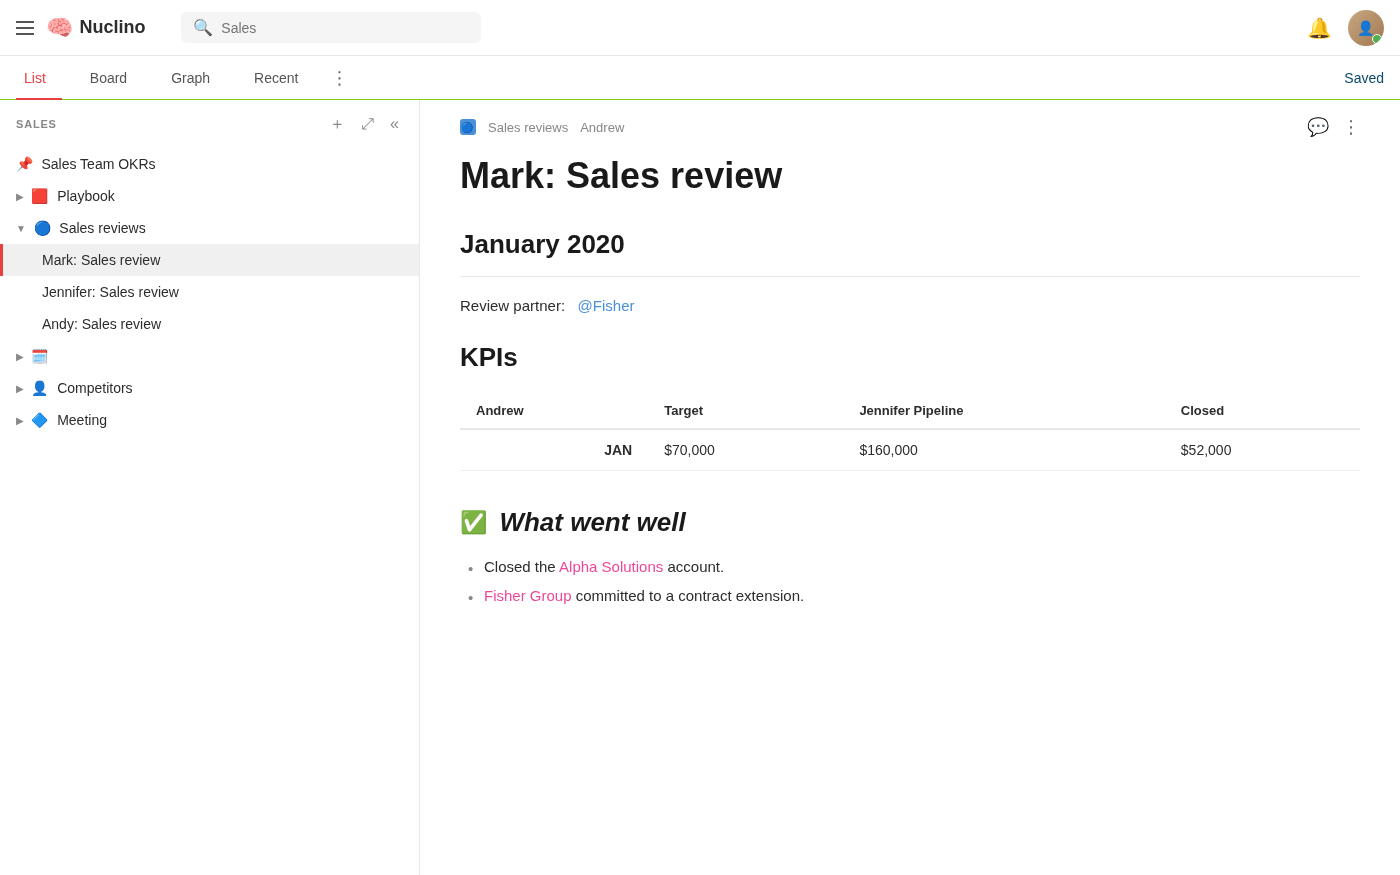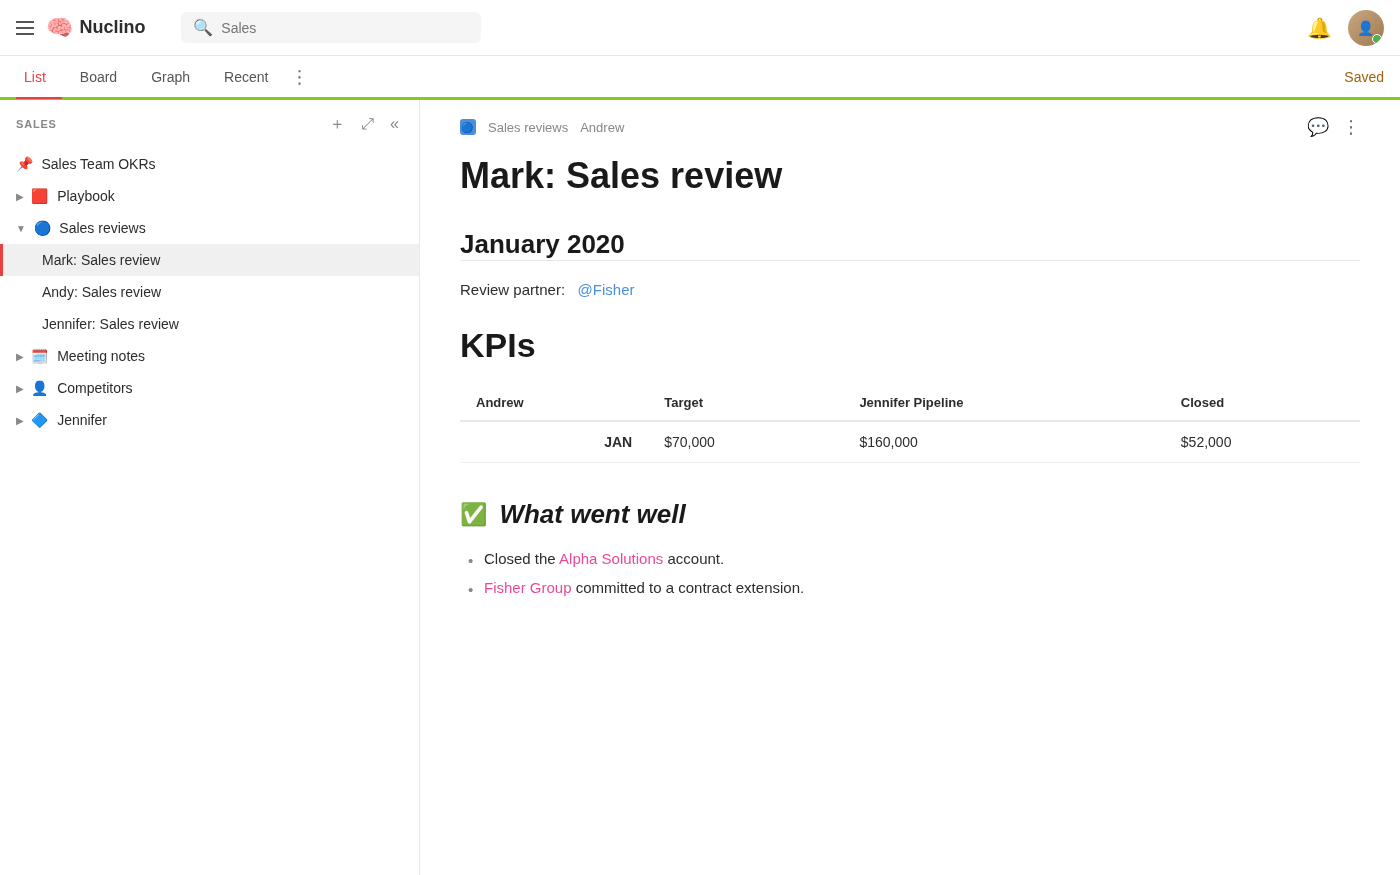--- a/index.html
+++ b/index.html
@@ -23,37 +23,37 @@
     }
     .search-bar input { border: none; background: transparent; outline: none; font-size: 14px; color: #999; width: 100%; }
     .topbar-right { margin-left: auto; display: flex; align-items: center; gap: 16px; }
     .bell-icon { font-size: 20px; color: #666; cursor: pointer; }
     .avatar { width: 36px; height: 36px; border-radius: 50%; background: #d4c4a8; overflow: hidden; position: relative; }
     .avatar::after { content: ''; position: absolute; bottom: 2px; right: 2px; width: 8px; height: 8px; background: #4caf50; border-radius: 50%; border: 1.5px solid #fff; }
     .avatar-img { width: 100%; height: 100%; object-fit: cover; background: linear-gradient(135deg, #c8a882, #a07850); display: flex; align-items: center; justify-content: center; font-size: 14px; }
 
     
     .nav-tabs {
-      display: flex; align-items: center; gap: 2px;
-      padding: 0 16px; border-bottom: 3px solid #84cc16;
+      display: flex; align-items: center; gap: 12px;
+      padding: 0 16px; border-bottom: 1px solid #84cc16;
       height: 44px;
     }
     .nav-tab {
       padding: 0 16px; height: 44px; display: flex; align-items: center;
       font-size: 14px; color: #555; cursor: pointer; position: relative;
       font-weight: 400;
     }
     .nav-tab.active { color: #e84040; font-weight: 500; }
     .nav-tab.active::after {
       content: ''; position: absolute; bottom: 0; left: 0; right: 0;
       height: 2px; background: #e84040;
     }
     .nav-tab:first-child { padding-left: 8px; }
     .nav-more { margin-left: 4px; font-size: 18px; color: #666; cursor: pointer; }
-    .nav-saved { margin-left: auto; font-size: 14px; color: #a16207; }
+    .nav-saved { margin-left: auto; font-size: 14px; color: #0c4a6e; }
 
     
     .layout { display: flex; height: calc(875px - 100px); }
 
     
     .sidebar { width: 420px; border-right: 1px solid #e8e8e8; display: flex; flex-direction: column; }
     .sidebar-header {
       display: flex; align-items: center; justify-content: space-between;
       padding: 12px 16px; height: 48px;
     }
@@ -79,27 +79,27 @@
     .doc-header {
       display: flex; align-items: center; padding: 16px 40px 0;
       gap: 12px; color: #888; font-size: 13px;
     }
     .breadcrumb-icon { width: 16px; height: 16px; background: #4a90d9; border-radius: 3px; display: inline-flex; align-items: center; justify-content: center; color: #fff; font-size: 10px; }
     .doc-actions { margin-left: auto; display: flex; gap: 12px; align-items: center; }
     .doc-action-btn { color: #666; cursor: pointer; font-size: 18px; }
 
     .doc-body { padding: 16px 40px 40px; }
     .doc-title { font-size: 36px; font-weight: 600; color: #1a1a1a; margin-bottom: 32px; line-height: 1.2; }
-    .doc-section-title { font-size: 26px; font-weight: 600; color: #1a1a1a; margin-top: 8px; }
+    .doc-section-title { font-size: 26px; font-weight: 600; color: #1a1a1a; margin-bottom: 16px; margin-top: 8px; }
     .doc-section-divider { border: none; border-top: 1px solid #e8e8e8; margin-bottom: 20px; }
     .review-partner { font-size: 15px; color: #2c2c2c; margin-bottom: 28px; }
     .mention { color: #4a90d9; }
 
     
-    .kpis-title { font-size: 34px; font-weight: 600; color: #1a1a1a; margin-bottom: 20px; }
+    .kpis-title { font-size: 26px; font-weight: 600; color: #1a1a1a; margin-bottom: 20px; }
 
     
     .kpi-table { width: 100%; border-collapse: collapse; margin-bottom: 36px; }
     .kpi-table th {
       text-align: left; padding: 10px 16px; font-size: 13px; font-weight: 600;
       color: #2c2c2c; border-bottom: 2px solid #e8e8e8;
     }
     .kpi-table td {
       padding: 12px 16px; font-size: 14px; color: #2c2c2c;
       border-bottom: 1px solid #f0f0f0;
@@ -192,45 +192,44 @@
         <span class="sidebar-item-icon">🔵</span>
         <span class="sidebar-item-label">Sales reviews</span>
         <input type="checkbox" class="sidebar-item-checkbox" style="">
       </div>
 
       <div class="sidebar-item sub-item active" style="padding-left:42px;">
         <span class="sidebar-item-label">Mark: Sales review</span>
       </div>
 
       <div class="sidebar-item sub-item" style="padding-left:42px;">
+        <span class="sidebar-item-label">Jennifer: Sales review</span>
+      </div>
+
+      <div class="sidebar-item sub-item" style="padding-left:42px;">
         <span class="sidebar-item-label">Andy: Sales review</span>
-      </div>
-
-      <div class="sidebar-item sub-item" style="padding-left:42px;">
-        <span class="sidebar-item-label">Jennifer: Sales review</span>
       </div>
 
       <div class="sidebar-item">
         <span class="sidebar-chevron">▶</span>
         <span class="sidebar-item-icon">🗓️</span>
-        <span class="sidebar-item-label">Meeting notes</span>
         <input type="checkbox" class="sidebar-item-checkbox" style="">
       </div>
 
       <div class="sidebar-item">
         <span class="sidebar-chevron">▶</span>
         <span class="sidebar-item-icon">👤</span>
         <span class="sidebar-item-label">Competitors</span>
         <input type="checkbox" class="sidebar-item-checkbox" style="">
       </div>
 
       <div class="sidebar-item">
         <span class="sidebar-chevron">▶</span>
         <span class="sidebar-item-icon">🔷</span>
-        <span class="sidebar-item-label">Jennifer</span>
+        <span class="sidebar-item-label">Meeting</span>
         <input type="checkbox" class="sidebar-item-checkbox" style="">
       </div>
 
     </div>
   </div>
 
   <div class="main-content">
 
     <div class="doc-header">
       <span class="breadcrumb-icon">🔵</span>

